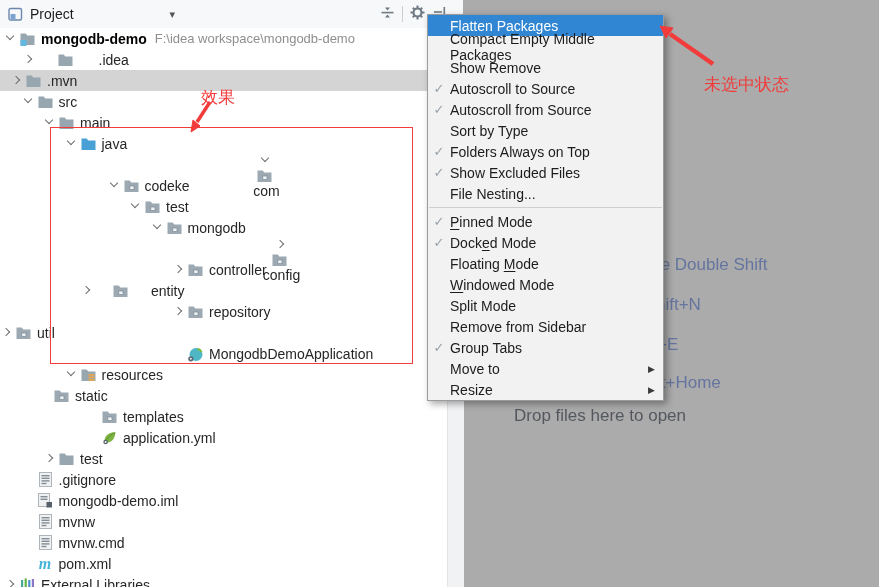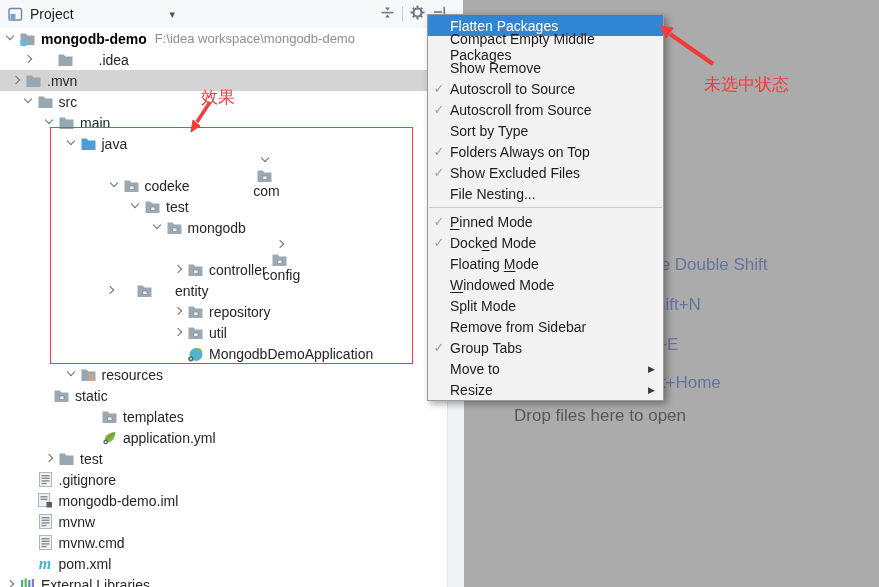--- a/index.html
+++ b/index.html
@@ -225,41 +225,41 @@
       <div class="trow" style="padding-left: 172px;">
         <span class="chev collapsed"></span>
         <span class="ic">
           <svg width="17" height="15">
             <path d="M1.5 2.5 h5.2 l1.6 2 H15.5 v9.5 H1.5 z" fill="#9ca9b2"></path>
             <rect x="6.8" y="8" width="4.2" height="3.6" fill="#edf3f6" stroke="#7c8890" stroke-width="0.7"></rect>
           </svg>
         </span>
         <span class="lbl">controller</span>
       </div>
-      <div class="trow" style="padding-left: 104px; gap: 17px;">
+      <div class="trow" style="padding-left: 80px; gap: 17px;">
         <span class="chev collapsed"></span>
         <span class="ic">
           <svg width="17" height="15">
             <path d="M1.5 2.5 h5.2 l1.6 2 H15.5 v9.5 H1.5 z" fill="#9ca9b2"></path>
             <rect x="6.8" y="8" width="4.2" height="3.6" fill="#edf3f6" stroke="#7c8890" stroke-width="0.7"></rect>
           </svg>
         </span>
         <span class="lbl">entity</span>
       </div>
       <div class="trow" style="padding-left: 172px;">
         <span class="chev collapsed"></span>
         <span class="ic">
           <svg width="17" height="15">
             <path d="M1.5 2.5 h5.2 l1.6 2 H15.5 v9.5 H1.5 z" fill="#9ca9b2"></path>
             <rect x="6.8" y="8" width="4.2" height="3.6" fill="#edf3f6" stroke="#7c8890" stroke-width="0.7"></rect>
           </svg>
         </span>
         <span class="lbl">repository</span>
       </div>
-      <div class="trow" style="padding-left: 172px;">
+      <div class="trow" style="">
         <span class="chev collapsed"></span>
         <span class="ic">
           <svg width="17" height="15">
             <path d="M1.5 2.5 h5.2 l1.6 2 H15.5 v9.5 H1.5 z" fill="#9ca9b2"></path>
             <rect x="6.8" y="8" width="4.2" height="3.6" fill="#edf3f6" stroke="#7c8890" stroke-width="0.7"></rect>
           </svg>
         </span>
         <span class="lbl">util</span>
       </div>
       <div class="trow" style="padding-left: 172px;">

